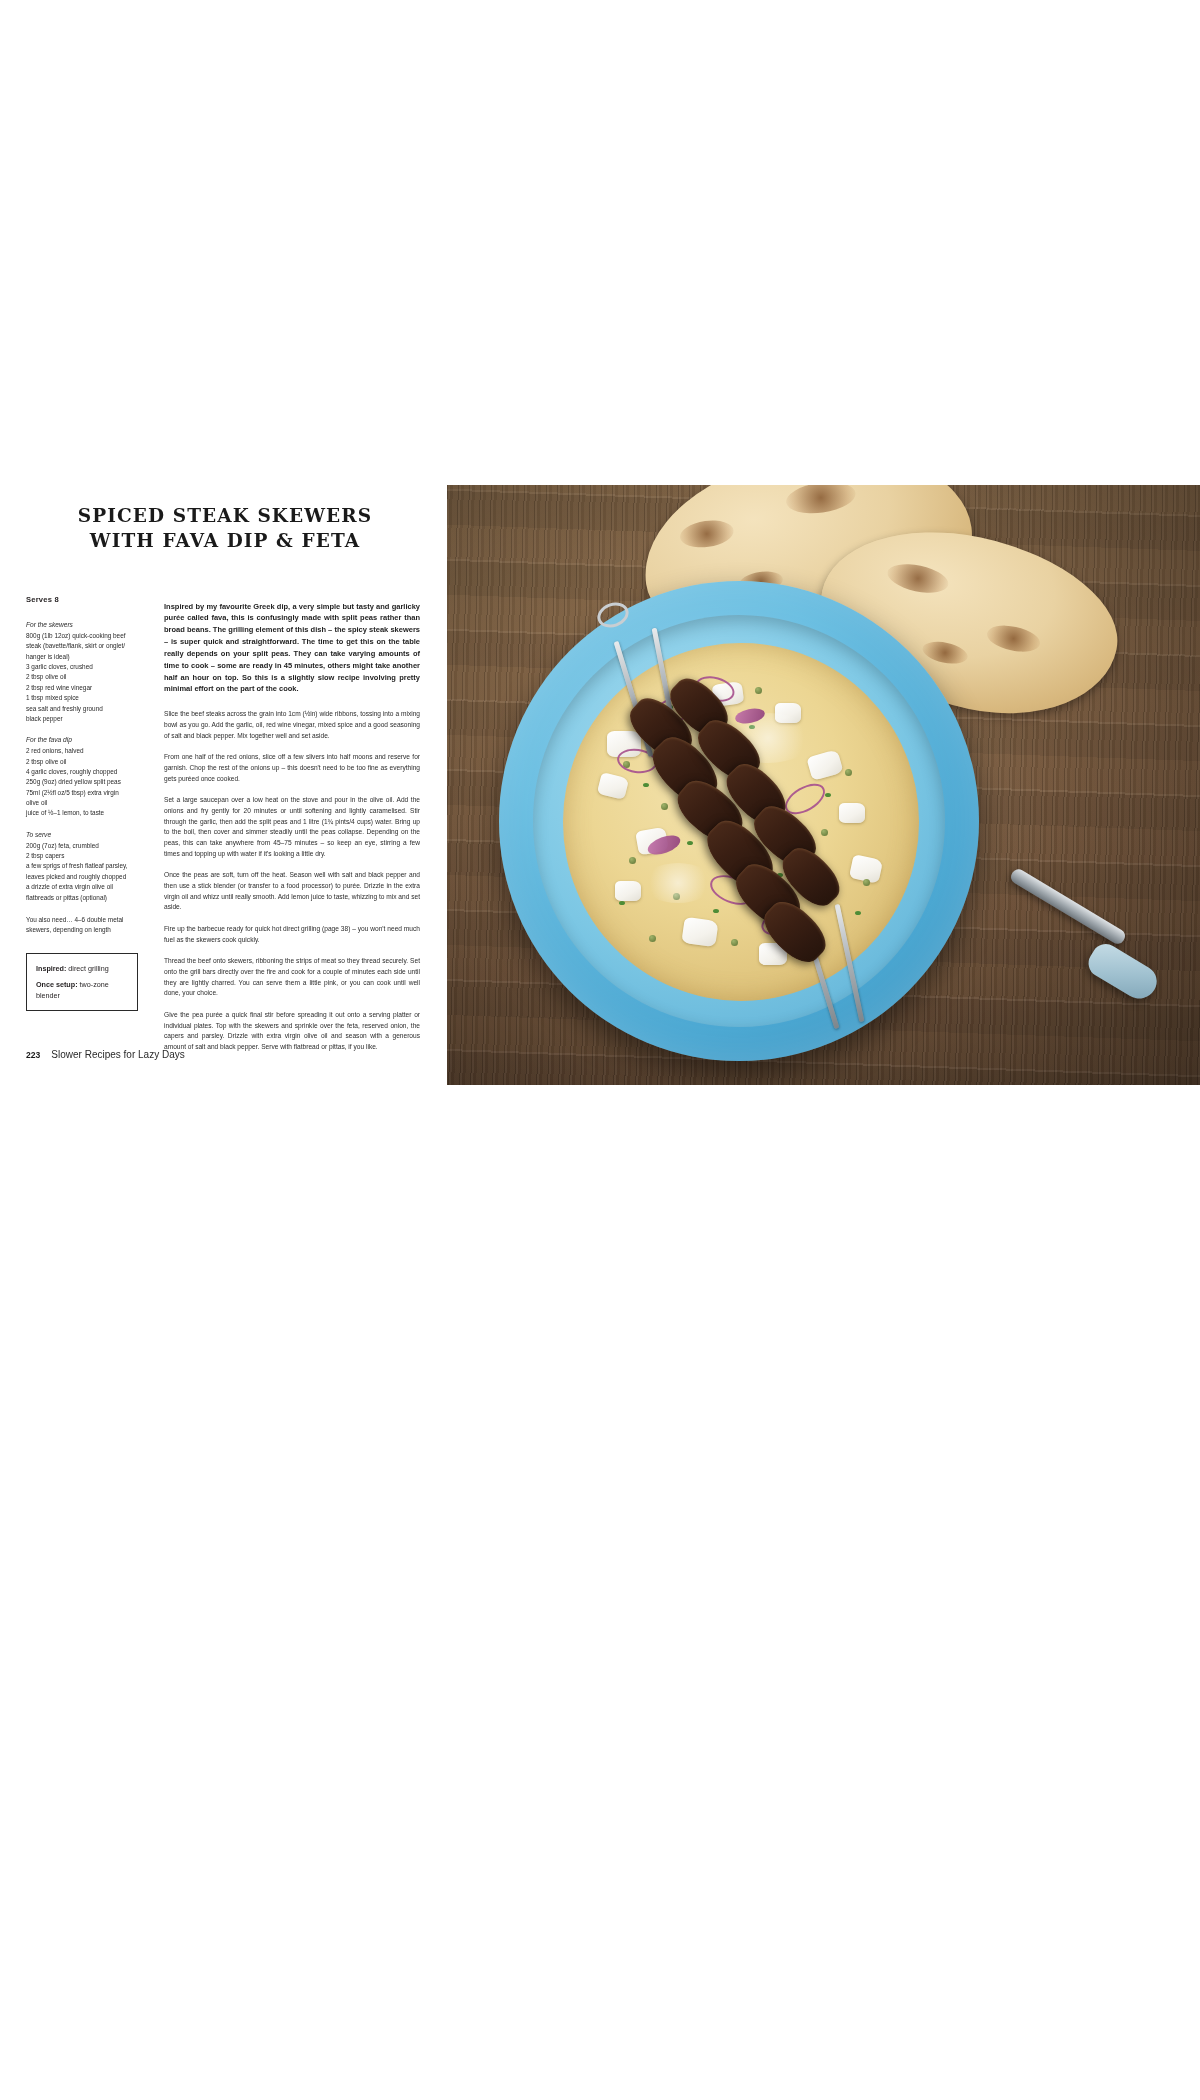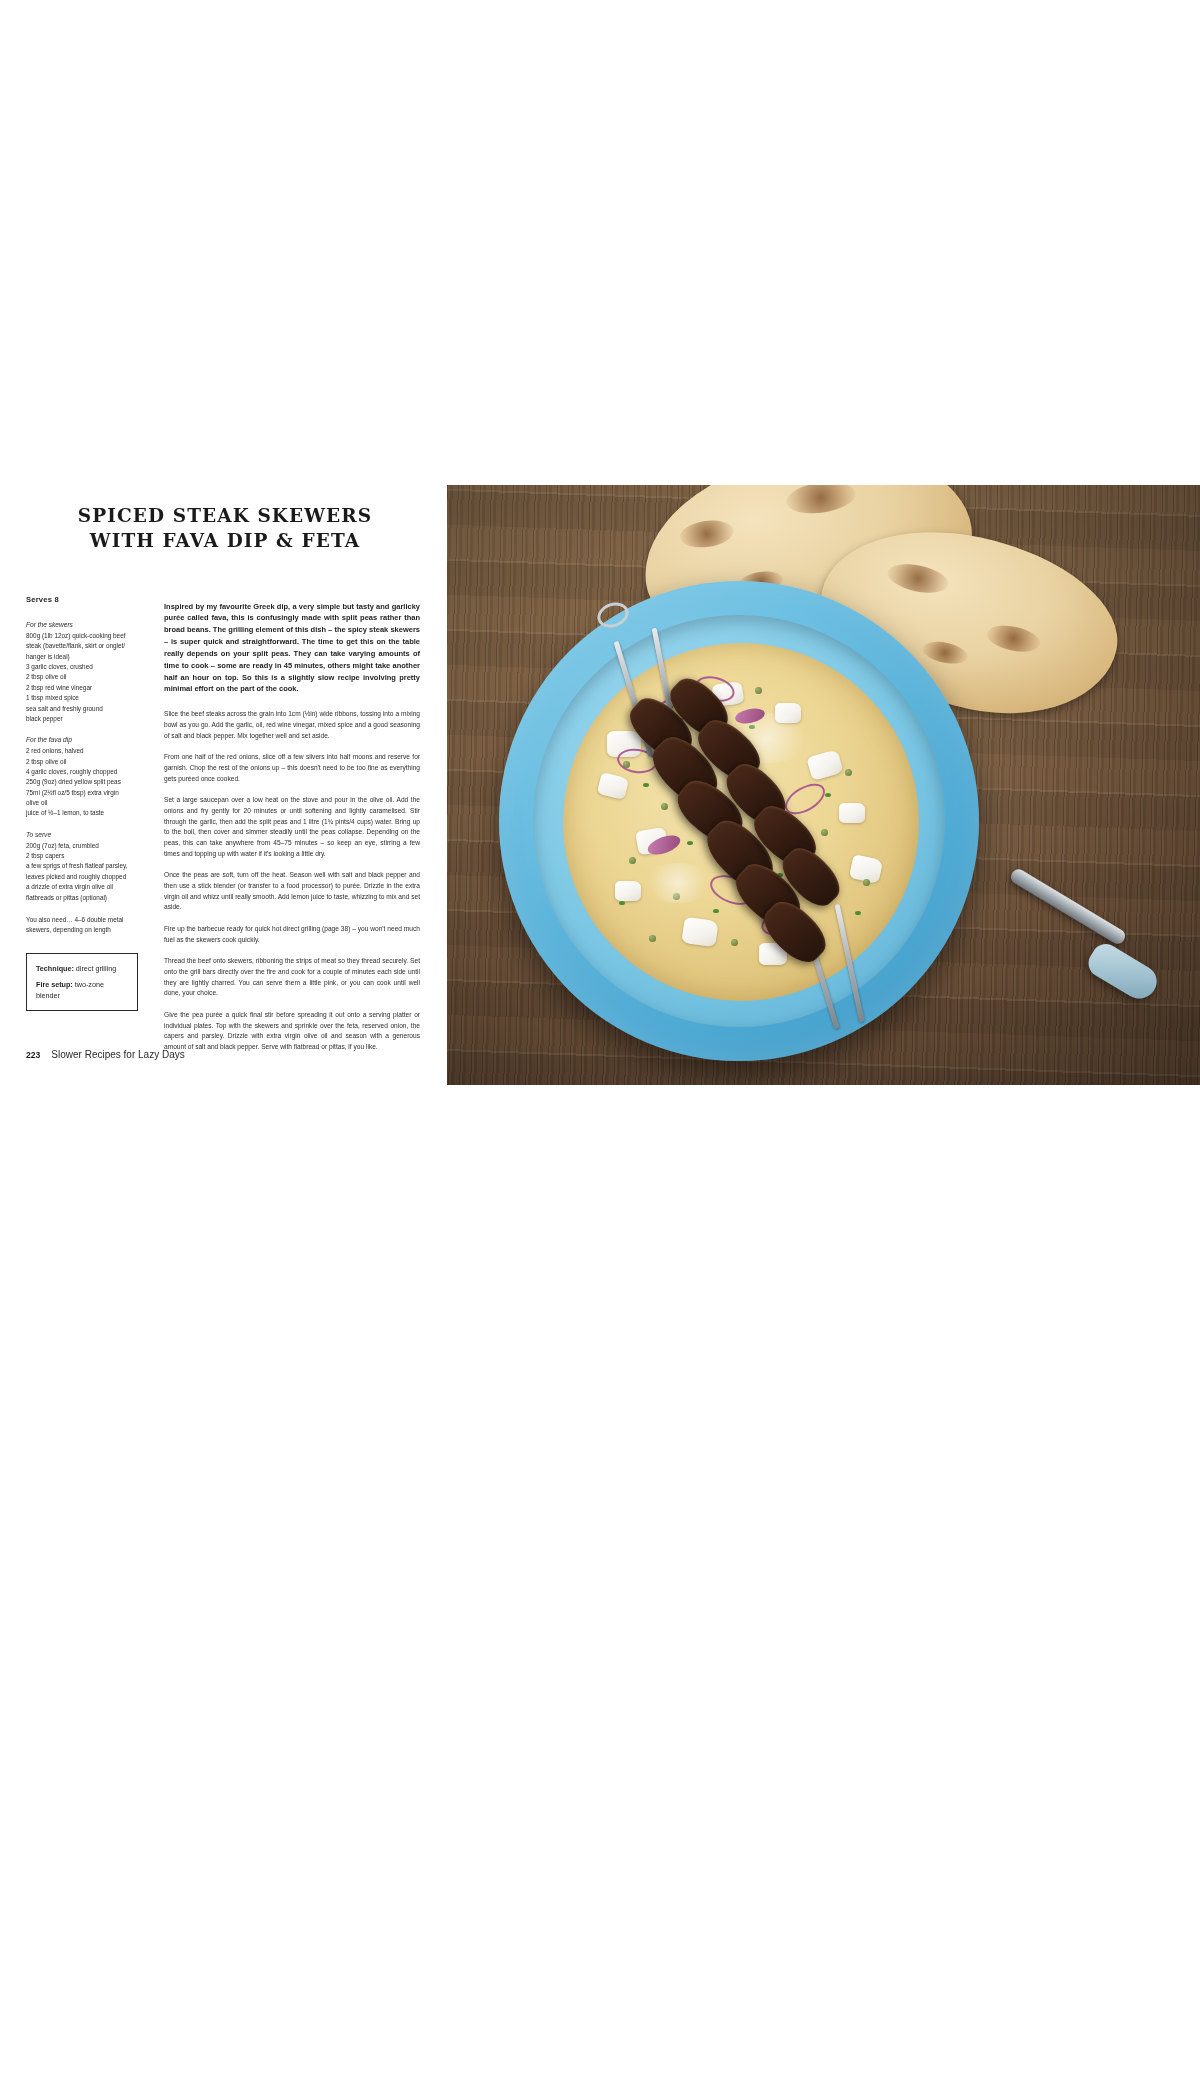--- a/index.html
+++ b/index.html
@@ -361,25 +361,25 @@
         <div class="ing-item ind">leaves picked and roughly chopped</div>
         <div class="ing-item">a drizzle of extra virgin olive oil</div>
         <div class="ing-item">flatbreads or pittas (optional)</div>
       </div>
 
       <div id="also-need">You also need… 4–6 double metal skewers, depending on length</div>
     </div>
 
     <div id="technique-box">
       <div class="row">
-        <b>Technique:</b>
+        <b>Inspired:</b>
         <span>direct grilling</span>
       </div>
       <div class="row">
-        <b>Fire setup:</b>
+        <b>Once setup:</b>
         <span>two-zone blender</span>
       </div>
     </div>
 
     <div id="body-col">
       <p id="intro-para">Inspired by my favourite Greek dip, a very simple but tasty and garlicky purée called fava, this is confusingly made with split peas rather than broad beans. The grilling element of this dish – the spicy steak skewers – is super quick and straightforward. The time to get this on the table really depends on your split peas. They can take varying amounts of time to cook – some are ready in 45 minutes, others might take another half an hour on top. So this is a slightly slow recipe involving pretty minimal effort on the part of the cook.</p>
       <p class="step">Slice the beef steaks across the grain into 1cm (½in) wide ribbons, tossing into a mixing bowl as you go. Add the garlic, oil, red wine vinegar, mixed spice and a good seasoning of salt and black pepper. Mix together well and set aside.</p>
       <p class="step">From one half of the red onions, slice off a few slivers into half moons and reserve for garnish. Chop the rest of the onions up – this doesn't need to be too fine as everything gets puréed once cooked.</p>
       <p class="step">Set a large saucepan over a low heat on the stove and pour in the olive oil. Add the onions and fry gently for 20 minutes or until softening and lightly caramelised. Stir through the garlic, then add the split peas and 1 litre (1¾ pints/4 cups) water. Bring up to the boil, then cover and simmer steadily until the peas collapse. Depending on the peas, this can take anywhere from 45–75 minutes – so keep an eye, stirring a few times and topping up with water if it's looking a little dry.</p>
       <p class="step">Once the peas are soft, turn off the heat. Season well with salt and black pepper and then use a stick blender (or transfer to a food processor) to purée. Drizzle in the extra virgin oil and whizz until really smooth. Add lemon juice to taste, whizzing to mix and set aside.</p>

